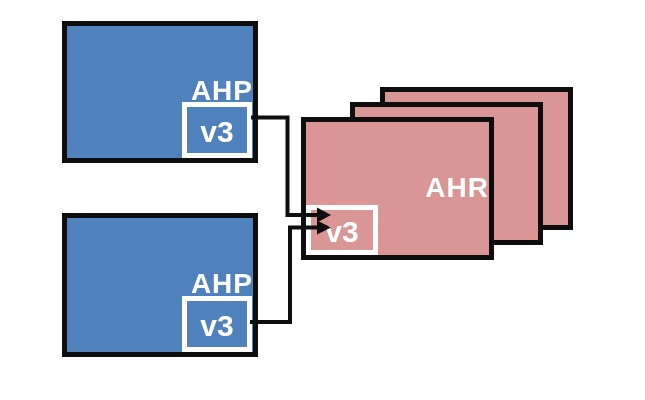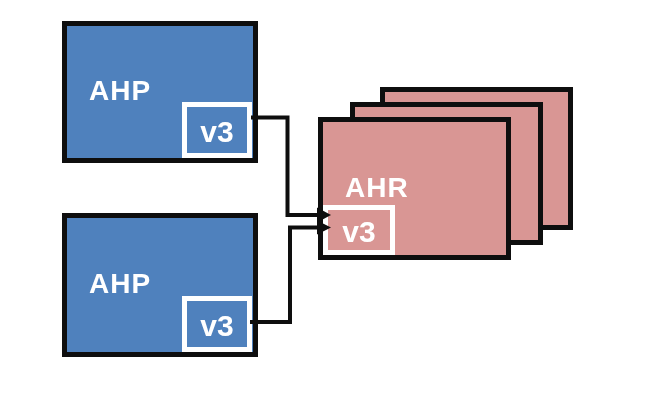--- a/index.html
+++ b/index.html
@@ -18,21 +18,21 @@
     position: absolute;
     box-sizing: border-box;
     border: 5px solid #0e0e0e;
   }
   .node-label {
     position: absolute;
     left: 0;
     right: 0;
     top: 50%;
     transform: translateY(-54%);
-    text-align: left;
+    text-align: right;
     font-weight: bold;
     font-size: 28px;
     letter-spacing: 1px;
     color: #ffffff;
     line-height: 1;
     user-select: none;
     margin-left: 22px;
   }
   .v3-tag {
     position: absolute;
@@ -51,21 +51,21 @@
     user-select: none;
   }
   
   .ahp-top    { left: 62px;  top: 21px;  width: 196px; height: 142px; }
   .ahp-bottom { left: 62px;  top: 213px; width: 196px; height: 144px; }
   .ahp-top .v3-tag,
   .ahp-bottom .v3-tag { right: 1px; bottom: 0px; width: 70px; height: 56px; }
   
   .ahr-back  { left: 380px; top: 87px;  width: 193px; height: 143px; }
   .ahr-mid   { left: 350px; top: 102px; width: 193px; height: 143px; }
-  .ahr-front { left: 318px; top: 117px; width: 193px; height: 143px; }
+  .ahr-front { left: 301px; top: 117px; width: 193px; height: 143px; }
   .ahr-front .v3-tag { left: 0px; bottom: 0px; width: 72px; height: 50px; }
   .connector-layer {
     position: absolute;
     left: 0; top: 0;
     width: 645px;
     height: 400px;
     pointer-events: none;
   }
 </style>
 </head>

